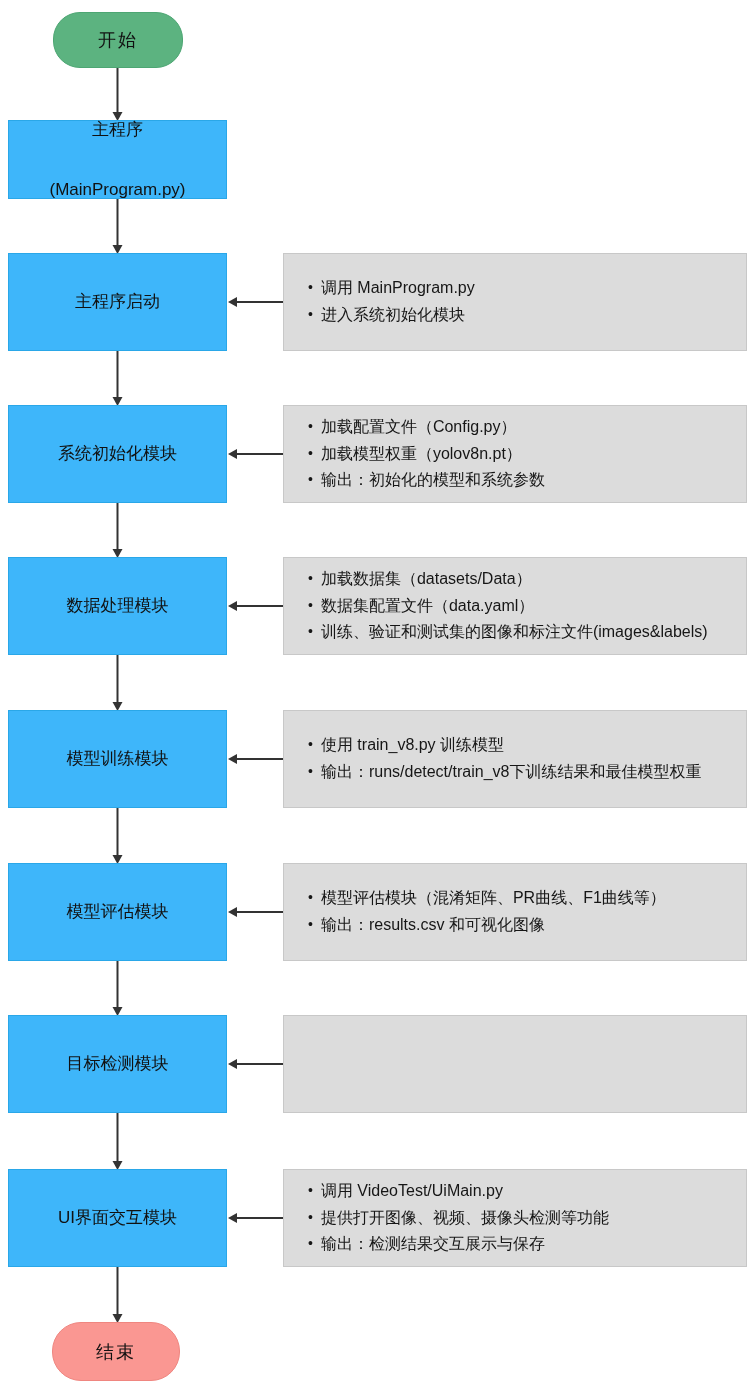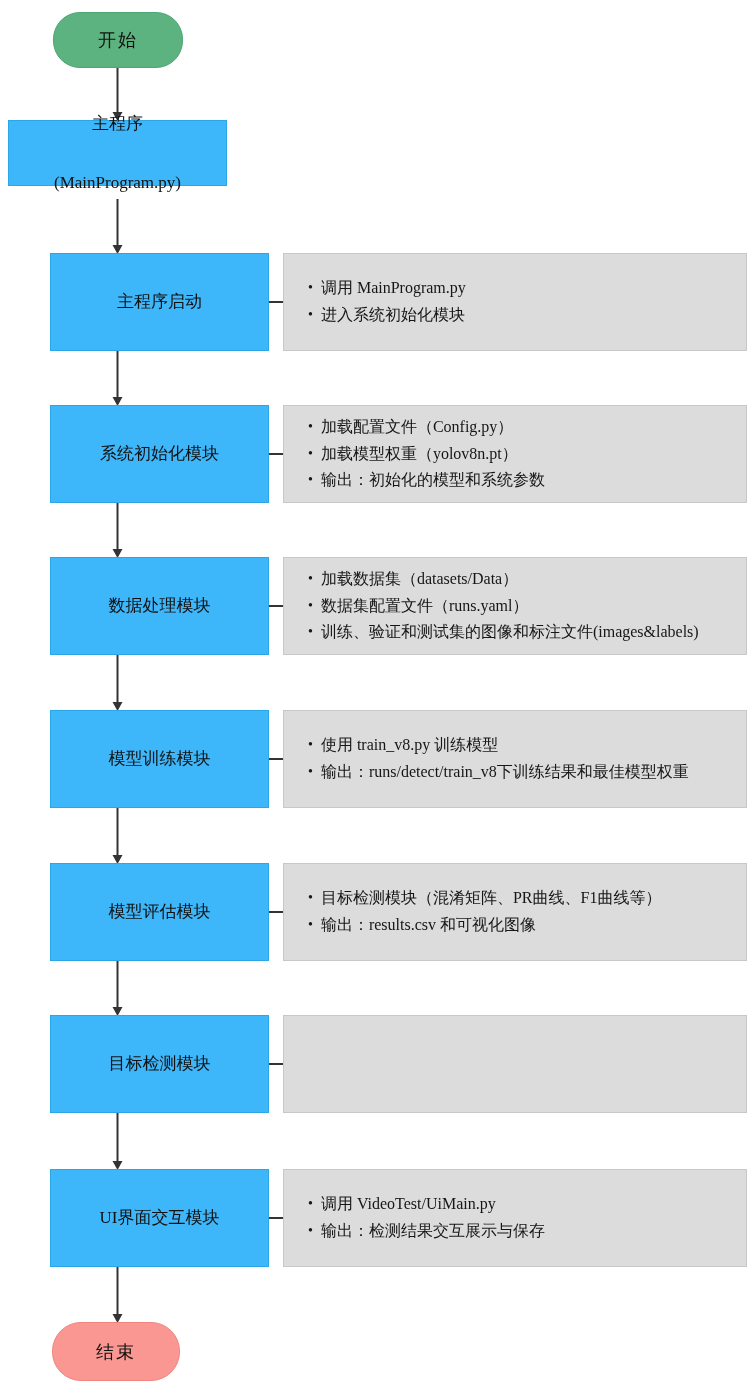--- a/index.html
+++ b/index.html
@@ -3,21 +3,20 @@
 <meta charset="utf-8">
 <style>
   html, body { margin: 0; padding: 0; background: #ffffff; }
   body { font-family: "Liberation Sans", "DejaVu Sans", sans-serif; color: #1a1a1a; }
   .canvas {
     position: relative;
     width: 754px;
     height: 1393px;
     background: #ffffff;
     overflow: hidden;
-    font-family: Liberation Serif, serif;
   }
   .terminal {
     position: absolute;
     display: flex;
     align-items: center;
     justify-content: center;
     font-size: 18px;
     color: #111;
     letter-spacing: 2px;
   }
@@ -33,22 +32,22 @@
     position: absolute;
     left: 8px; width: 219px;
     background: #3eb6fa; border: 1px solid #2aa7e8;
     display: flex; flex-direction: column;
     align-items: center; justify-content: center;
     text-align: center;
     font-size: 17px; color: #111;
     box-sizing: border-box;
     line-height: 1.6;
   }
-  .proc.first { top: 120px; height: 66px; gap: 32px; }
-  .proc.step { height: 98px; margin-left: 42px; }
+  .proc.first { top: 120px; height: 79px; gap: 32px; }
+  .proc.step { height: 98px; }
   .note {
     position: absolute;
     left: 283px; width: 464px; height: 98px;
     background: #dcdcdc; border: 1px solid #c8c8c8;
     box-sizing: border-box;
     display: flex; flex-direction: column; justify-content: center;
     padding-left: 24px; padding-right: 6px;
     gap: 2px;
   }
   .bullet {
@@ -142,51 +141,52 @@
     <div class="bullet">加载配置文件（Config.py）</div>
     <div class="bullet">加载模型权重（yolov8n.pt）</div>
     <div class="bullet">输出：初始化的模型和系统参数</div>
   </div>
 
   <div class="proc step" style="top:557px">
     <div>数据处理模块</div>
   </div>
   <div class="note" style="top:557px">
     <div class="bullet">加载数据集（datasets/Data）</div>
-    <div class="bullet">数据集配置文件（runs.yaml）</div>
+    <div class="bullet">数据集配置文件（data.yaml）</div>
     <div class="bullet">训练、验证和测试集的图像和标注文件(images&amp;labels)</div>
   </div>
 
   <div class="proc step" style="top:710px">
     <div>模型训练模块</div>
   </div>
   <div class="note" style="top:710px">
     <div class="bullet">使用 train_v8.py 训练模型</div>
     <div class="bullet">输出：runs/detect/train_v8下训练结果和最佳模型权重</div>
   </div>
 
   <div class="proc step" style="top:863px">
     <div>模型评估模块</div>
   </div>
   <div class="note" style="top:863px">
-    <div class="bullet">目标检测模块（混淆矩阵、PR曲线、F1曲线等）</div>
+    <div class="bullet">模型评估模块（混淆矩阵、PR曲线、F1曲线等）</div>
     <div class="bullet">输出：results.csv 和可视化图像</div>
   </div>
 
   <div class="proc step" style="top:1015px">
     <div>目标检测模块</div>
   </div>
   <div class="note" style="top:1015px">
   </div>
 
   <div class="proc step" style="top:1169px">
     <div>UI界面交互模块</div>
   </div>
   <div class="note" style="top:1169px">
     <div class="bullet">调用 VideoTest/UiMain.py</div>
+    <div class="bullet">提供打开图像、视频、摄像头检测等功能</div>
     <div class="bullet">输出：检测结果交互展示与保存</div>
   </div>
 
   <div class="terminal end">
     <span>结束</span>
   </div>
 
 </div>
 
 </body></html>

